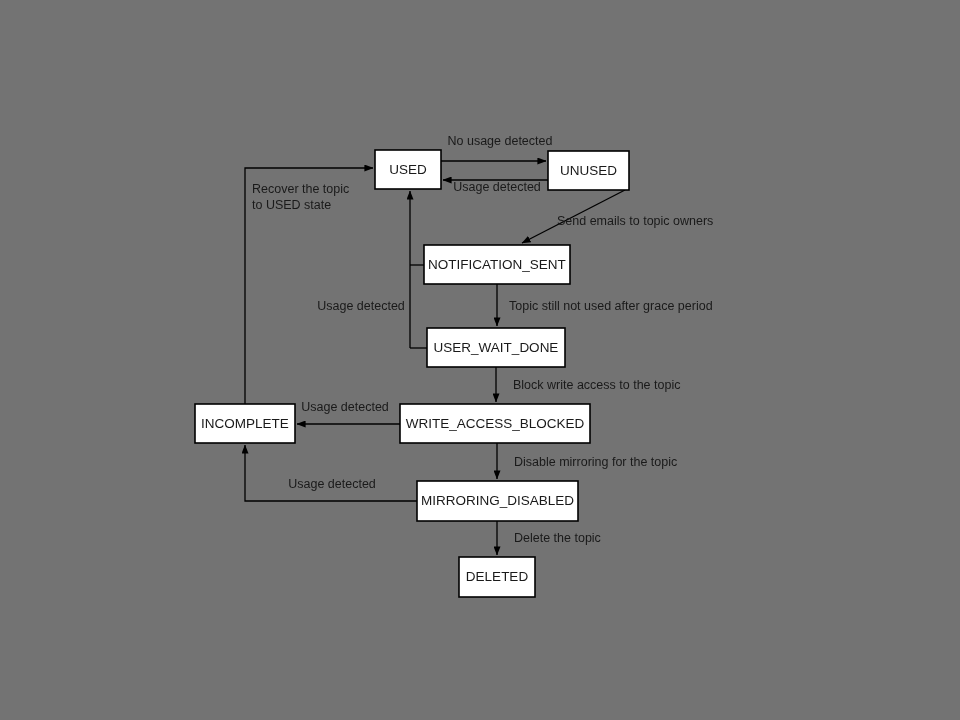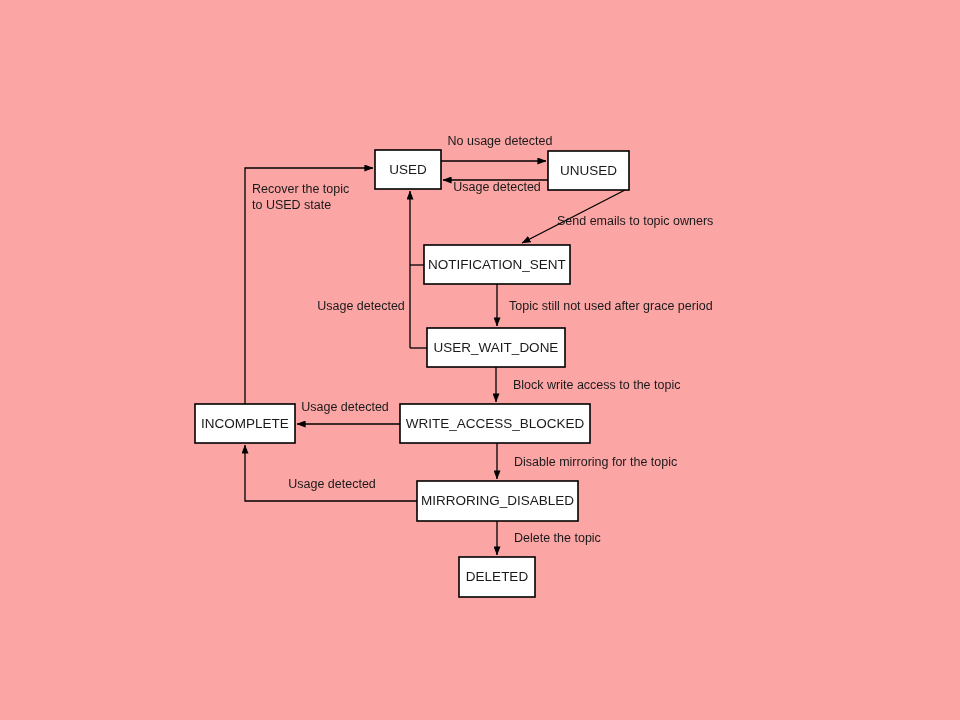--- a/index.html
+++ b/index.html
@@ -11,21 +11,21 @@
   body {
     width: 960px;
     height: 720px;
     overflow: hidden;
     font-family: "Liberation Sans", sans-serif;
   }
   #diagram-root {
     position: relative;
     width: 960px;
     height: 720px;
-    background: #fca5a5;
+    background: #737373;
   }
   svg#diagram-svg {
     position: absolute;
     top: 0;
     left: 0;
     width: 960px;
     height: 720px;
     display: block;
   }
   .state-box-rect {

